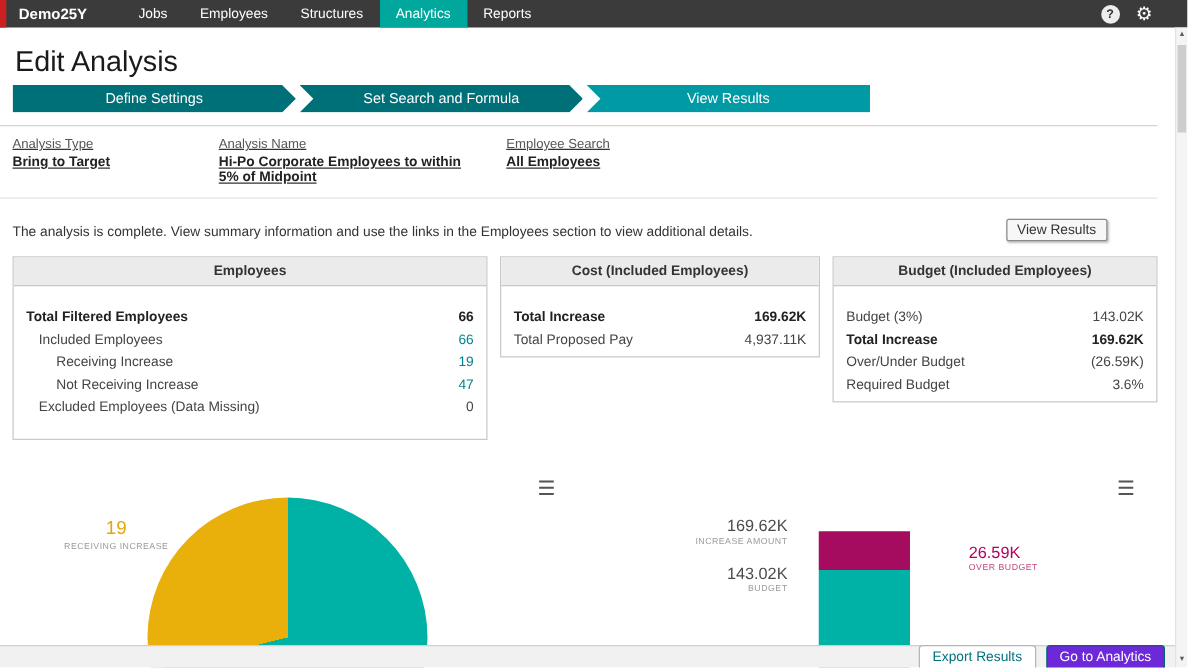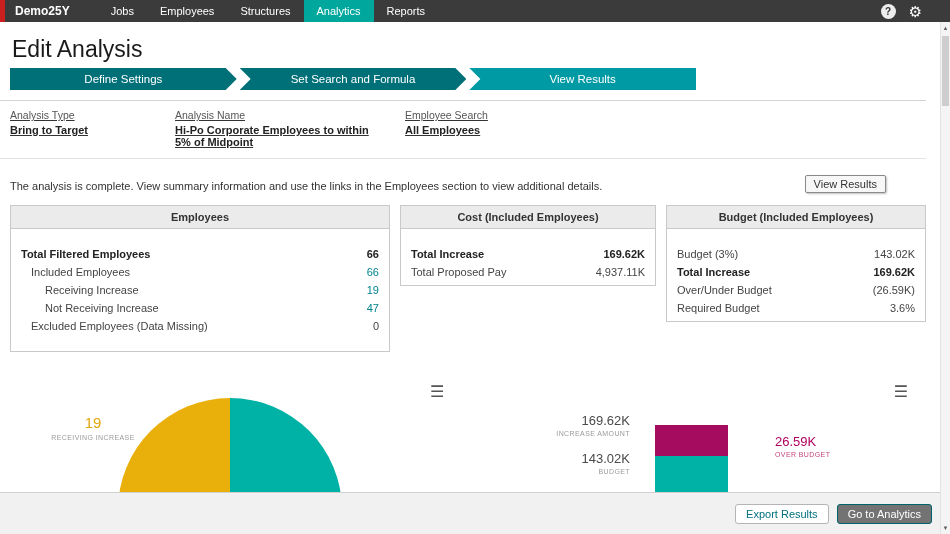--- a/index.html
+++ b/index.html
@@ -70,24 +70,24 @@
   .a1 { top:43px; } .a2 { top:81px; }
   .anno-right { left:775px; top:64px; text-align:left; }
   .anno-right .av { color:#b0015f; }
   .anno-right .al { color:#c4457f; }
 
   .stacked-bar { position:absolute; left:655px; top:55px; width:73px; }
   .seg-over { height:31px; background:#a50b5e; }
   .seg-budget { height:95px; background:#00b1a5; }
 
   
-  .footer { position:absolute; bottom:0; left:0; right:10px; height:42px; background:#f1f1f1; border-top:1px solid #d0d0d0; display:flex; align-items:center; justify-content:flex-end; gap:8px; padding-right:8px; z-index:20; }
+  .footer { position:absolute; bottom:0; left:0; right:10px; height:18px; background:#f1f1f1; border-top:1px solid #d0d0d0; display:flex; align-items:center; justify-content:flex-end; gap:8px; padding-right:8px; z-index:20; }
   .btn { font-family:"Liberation Sans",sans-serif; font-size:11px; border-radius:3px; padding:3px 10px; cursor:pointer; }
   .btn-export { background:#fff; border:1px solid #b5b5b5; color:#00717d; }
-  .btn-analytics { background:#737373; border:1px solid #00626c; color:#fff; }
+  .btn-analytics { background:#6d28d9; border:1px solid #00626c; color:#fff; }
 
   
   .scrollbar { position:absolute; top:22px; right:0; bottom:0; width:10px; background:#f4f4f4; border-left:1px solid #e2e2e2; z-index:40; }
   .sb-arrow { position:absolute; left:0; right:0; text-align:center; font-size:6px; color:#606060; cursor:pointer; }
   .sb-arrow.up { top:3px; } .sb-arrow.down { bottom:3px; }
   .sb-thumb { position:absolute; top:14px; left:1px; right:1px; height:70px; background:#cdcdcd; cursor:grab; }
 </style>
 </head>
 <body>
 

